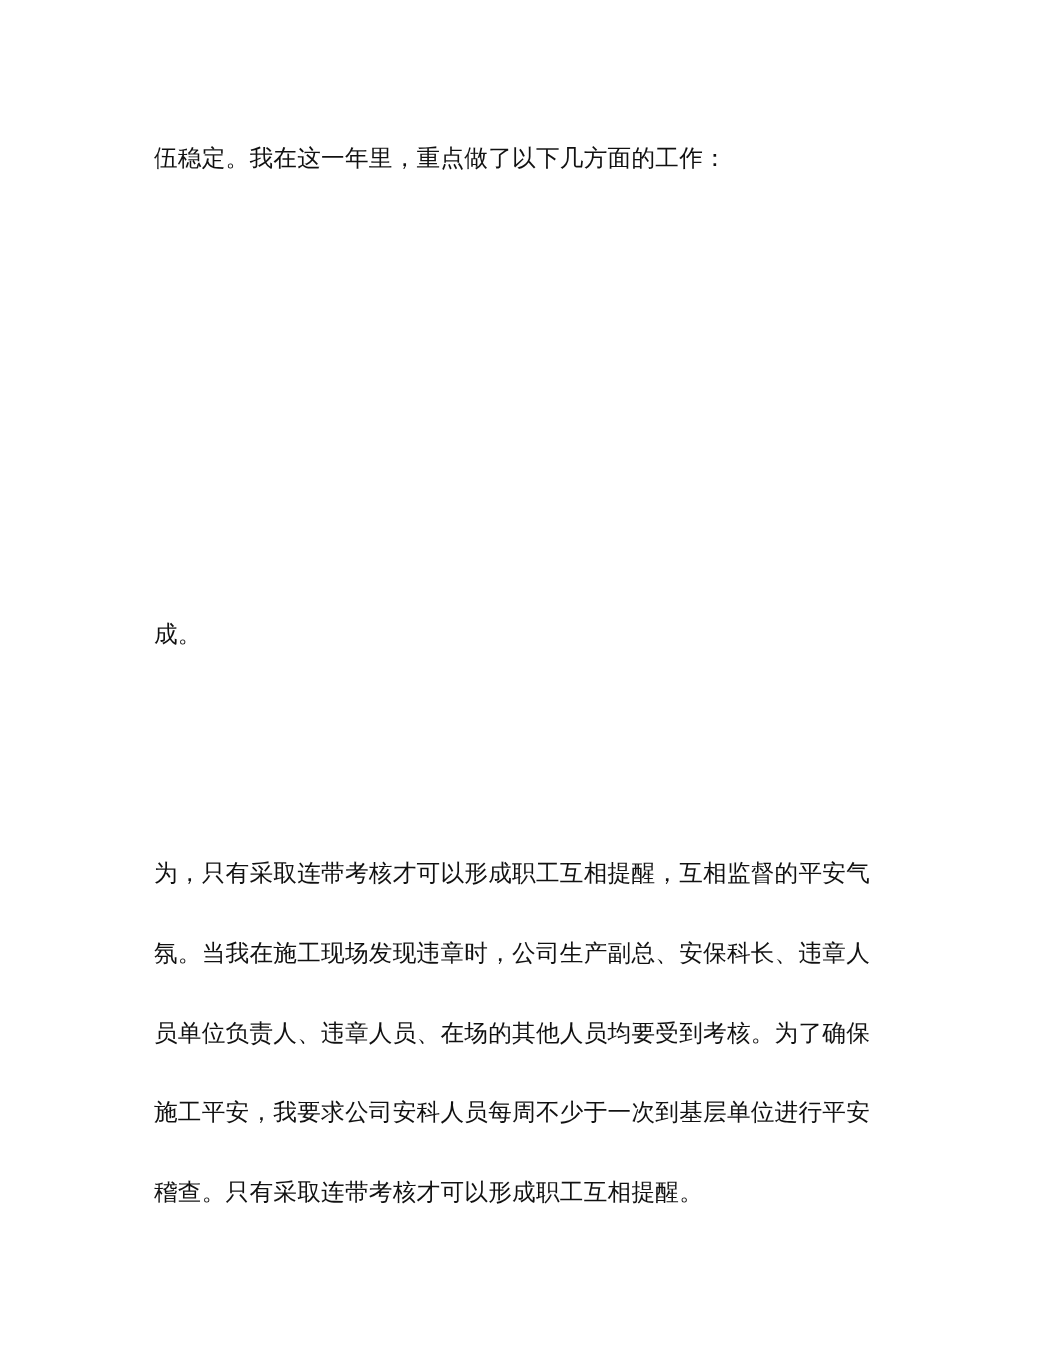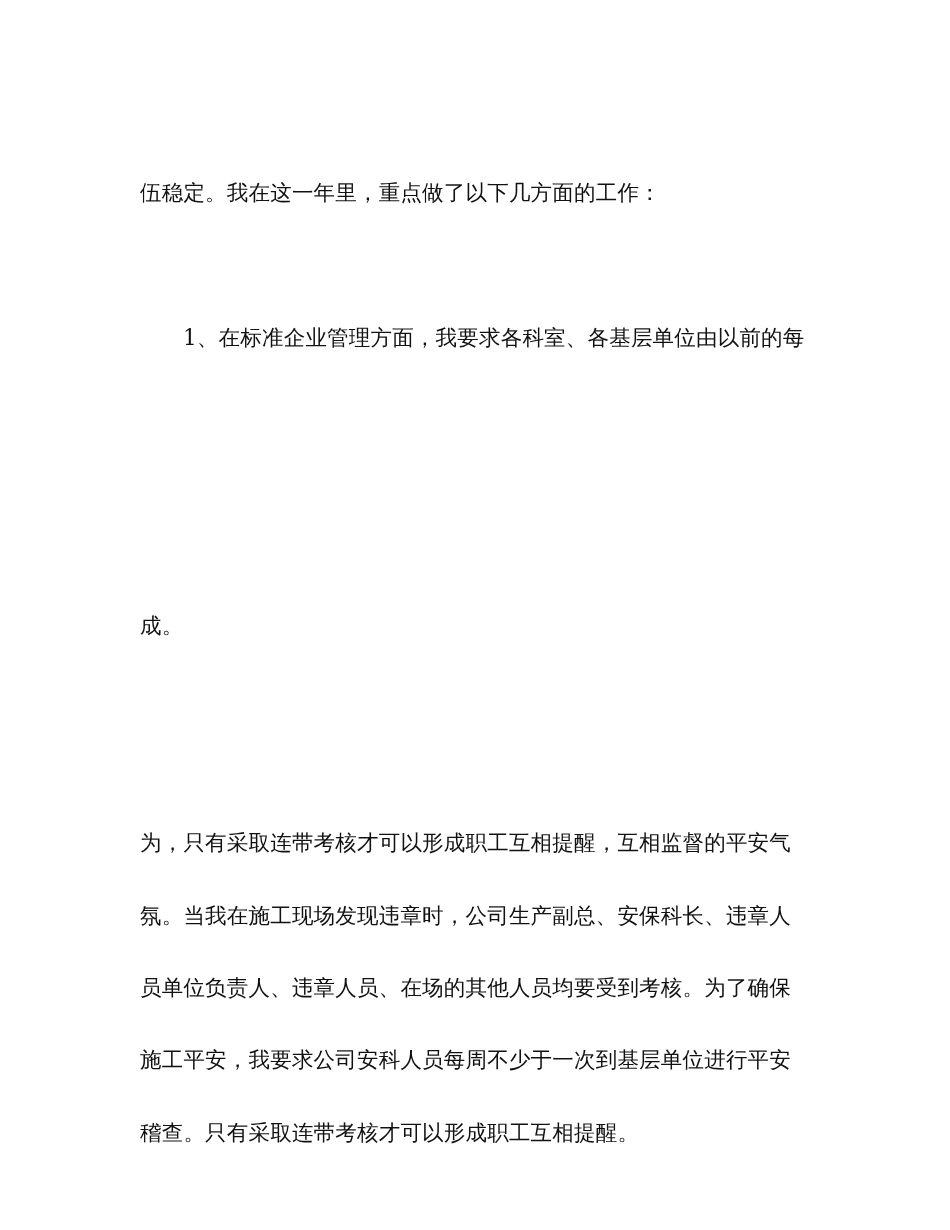--- a/index.html
+++ b/index.html
@@ -14,41 +14,39 @@
       overflow: hidden;
       font-family: "DejaVu Serif", "Liberation Serif", serif;
       color: #111111;
     }
     .page {
       position: absolute;
       left: 0;
       top: 0;
       width: 950px;
       height: 916px;
-      margin-top: 48px;
     }
     .line {
       position: absolute;
       left: 140px;
       font-size: 21.5px;
       line-height: 30px;
       white-space: nowrap;
       letter-spacing: 0.2px;
     }
     .indent {
       left: 183px;
     }
   </style>
 </head>
 <body>
 
 <div class="page">
   <div class="line" style="top:130px">伍稳定。我在这一年里，重点做了以下几方面的工作：</div>
 
-  <div class="line indent" style="top:275px">1、在标准企业管理方面，我要求各科室、各基层单位由以前的每</div>
   <div class="line" style="top:563px">成。</div>
 
   <div class="line" style="top:780px">为，只有采取连带考核才可以形成职工互相提醒，互相监督的平安气</div>
   <div class="line" style="top:853px">氛。当我在施工现场发现违章时，公司生产副总、安保科长、违章人</div>
   <div class="line" style="top:997px">施工平安，我要求公司安科人员每周不少于一次到基层单位进行平安</div>
   <div class="line" style="top:925px">员单位负责人、违章人员、在场的其他人员均要受到考核。为了确保</div>
   <div class="line" style="top:1070px">稽查。只有采取连带考核才可以形成职工互相提醒。</div>
 </div>
 
 </body></html>

